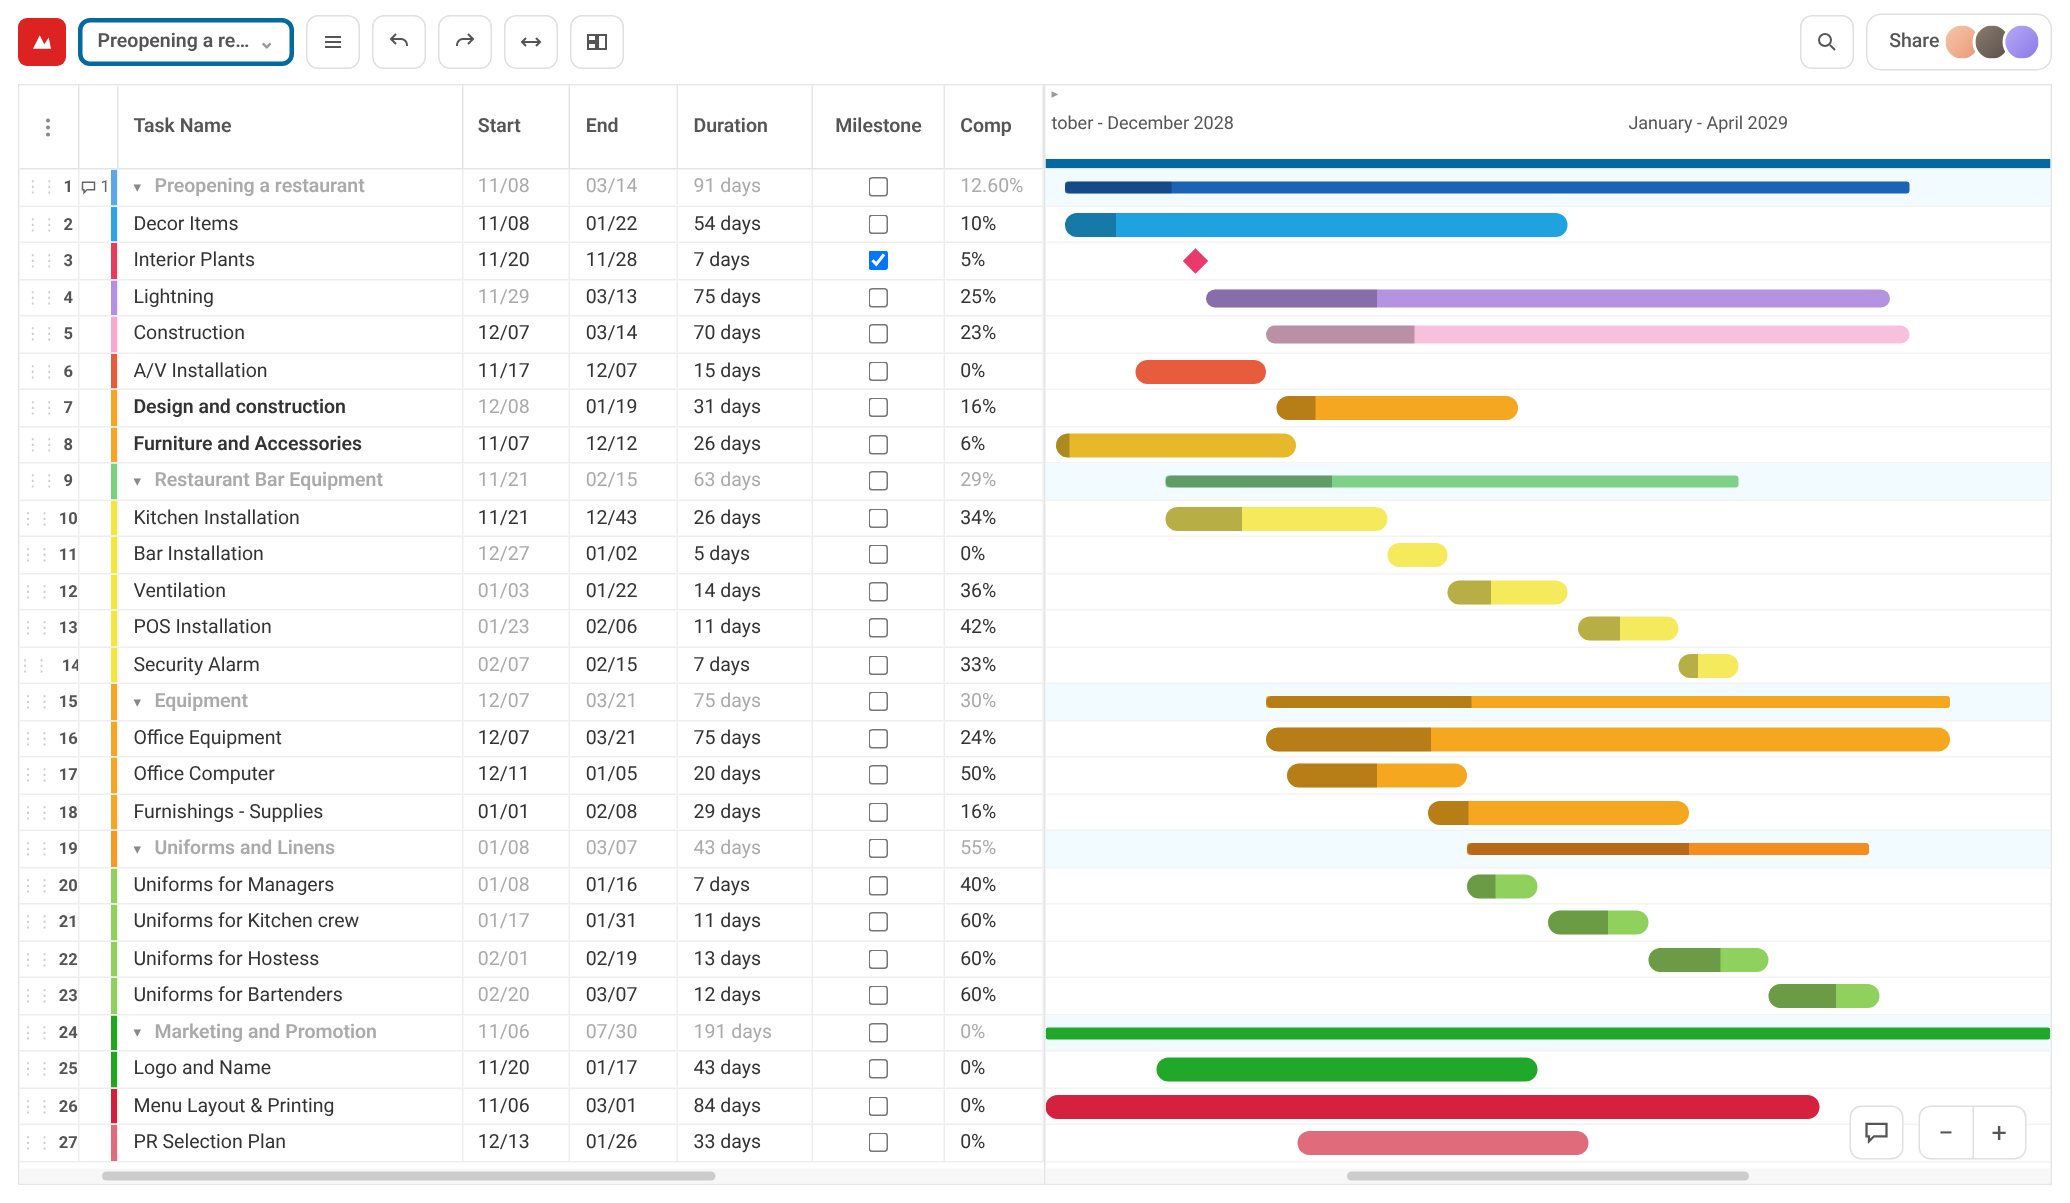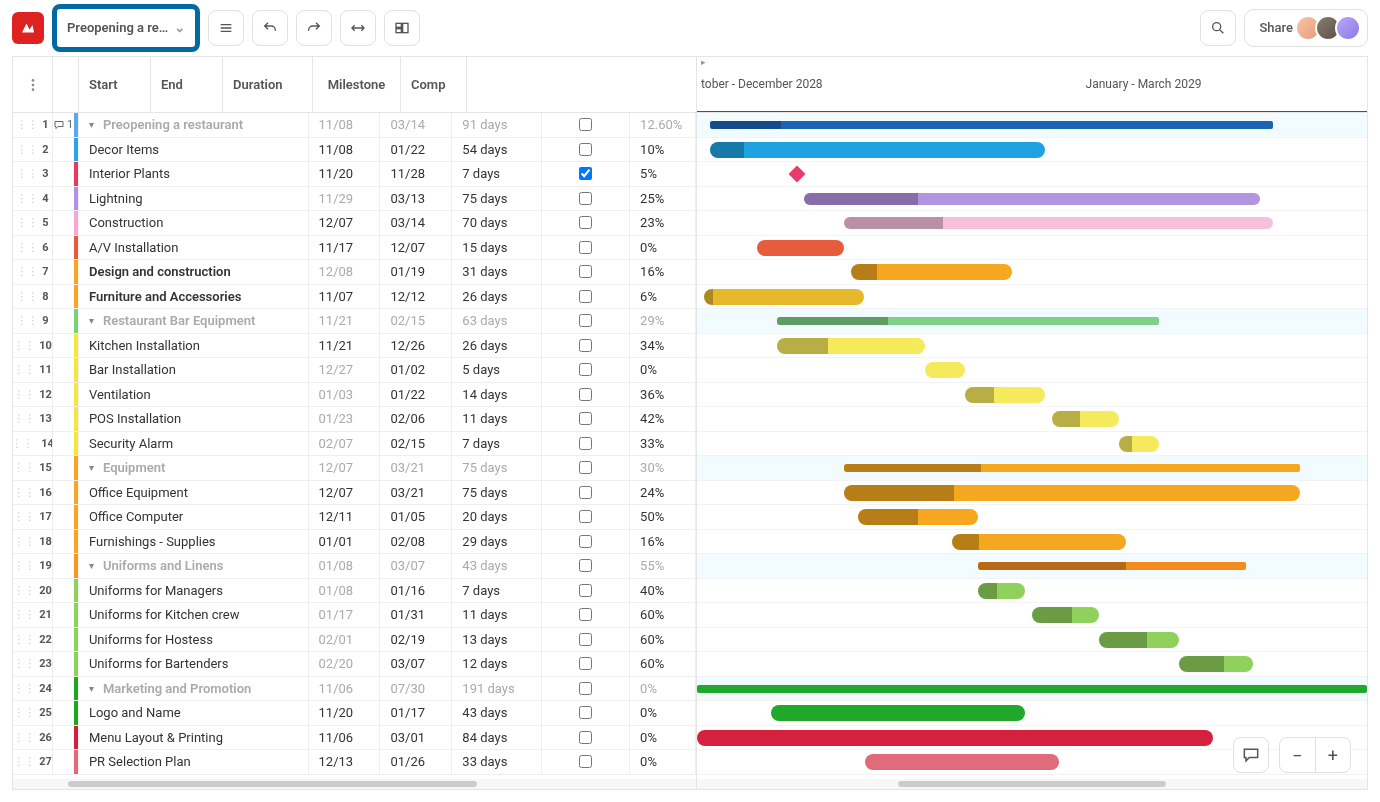--- a/index.html
+++ b/index.html
@@ -2,21 +2,21 @@
 <html><head>
 <meta charset="utf-8">
 <style>
 * { box-sizing: border-box; margin: 0; padding: 0; }
 body { font-family: -apple-system, BlinkMacSystemFont, "Segoe UI", Roboto, sans-serif; font-size: 13px; color: #333; background: #fff; overflow: hidden; }
 .app { width: 1380px; height: 802px; display: flex; flex-direction: column; }
 
 
 .toolbar { height: 56px; display: flex; align-items: center; padding: 0 12px; gap: 8px; border-bottom: 1px solid transparent; }
 .logo { width: 32px; height: 32px; background:#d22; border-radius:6px; display:flex; align-items:center; justify-content:center; color:#fff; }
-.proj-dd { display:flex; align-items:center; gap:6px; height:48px; padding:0 10px; border:5px solid #0369a1; border-radius:8px; cursor:pointer; font-weight:600; color:#555; }
+.proj-dd { display:flex; align-items:center; gap:6px; height:32px; padding:0 10px; border:3px solid #0369a1; border-radius:8px; cursor:pointer; font-weight:600; color:#555; }
 .chev { color:#999; }
 .tbtn { width:36px; height:36px; border:1px solid #e0e0e0; border-radius:8px; display:flex; align-items:center; justify-content:center; cursor:pointer; color:#555; background:#fff; }
 .tgroup { display:flex; gap:8px; }
 .spacer { flex:1; }
 .share-pill { display:flex; align-items:center; gap:8px; height:38px; padding:0 6px 0 14px; border:1px solid #e0e0e0; border-radius:10px; cursor:pointer; color:#555; font-weight:500; }
 .avatars { display:flex; }
 .avatar { width:26px; height:26px; border-radius:50%; border:2px solid #fff; margin-left:-6px; }
 .av1{background:linear-gradient(135deg,#f7c6a8,#e89a7a);} .av2{background:linear-gradient(135deg,#8a7c70,#5a5048);} .av3{background:linear-gradient(135deg,#b8a8f7,#8a7ae8);}
 
 
@@ -43,21 +43,21 @@
 .collapser{width:10px; display:inline-flex; color:#888; cursor:pointer; font-size:10px;}
 .taskname.bold{font-weight:600;}
 .td.muted{color:#aaa;}
 .td.col-ms{justify-content:center;}
 .comment-badge{display:flex; align-items:center; gap:2px; font-size:11px; color:#666;}
 input.mscheck{width:13px;height:13px;}
 
 
 .ghead { height:56px; display:flex; flex-direction:column; border-bottom:1px solid #e5e5e5; background:#fff; }
 .ghead-row { flex:1; display:flex; align-items:center; position:relative; }
-.ghead-row.top { border-bottom:1px solid #0369a1; }
+.ghead-row.top { border-bottom:6px solid #0369a1; }
 .gh-label { position:absolute; font-size:12px; color:#555; }
 .gbody { flex:1; position:relative; overflow:hidden; }
 .grow { height:24.5px; border-bottom:1px solid #f3f3f3; position:relative; }
 .grow.summary{background:#f2fbff;}
 .bar { position:absolute; top:4px; height:16px; border-radius:8px; }
 .bar.thin { top:6px; height:12px; border-radius:6px; }
 .bar.summary-bar { top:8px; height:8px; border-radius:2px; }
 .prog { position:absolute; top:0; bottom:0; left:0; border-radius:8px 0 0 8px; background:rgba(0,0,0,0.25); }
 .diamond { position:absolute; width:12px; height:12px; transform:rotate(45deg); top:6px; }
 
@@ -140,20 +140,21 @@
   <div class="table-pane">
     <div class="thead">
       <div class="th col-menu">
         <svg viewBox="0 0 24 24">
               <circle cx="12" cy="5" r="2" fill="#888"></circle>
               <circle cx="12" cy="12" r="2" fill="#888"></circle>
               <circle cx="12" cy="19" r="2" fill="#888"></circle>
             </svg>
       </div>
       <div class="th col-handle"></div>
+      <div class="th col-task">Task Name</div>
       <div class="th col-start">Start</div>
       <div class="th col-end">End</div>
       <div class="th col-dur">Duration</div>
       <div class="th col-ms">Milestone</div>
       <div class="th col-comp">Comp</div>
     </div>
     <div class="tbody" id="tbody">
           <div class="trow">
             <div class="td col-menu">⋮⋮<span class="rownum" style="margin-left: 4px;">1</span></div>
             <div class="td col-handle">
@@ -305,21 +306,21 @@
           </div>
           <div class="trow">
             <div class="td col-menu">⋮⋮<span class="rownum" style="margin-left: 4px;">10</span></div>
             <div class="td col-handle">
               <div class="rowcolor" style="background: rgb(245, 230, 59);"></div>
             </div>
             <div class="td col-task indent1">
               <span class="taskname">Kitchen Installation</span>
             </div>
             <div class="td col-start">11/21</div>
-            <div class="td col-end">12/26</div>
+            <div class="td col-end">12/43</div>
             <div class="td col-dur">26 days</div>
             <div class="td col-ms">
               <input type="checkbox" class="mscheck" style="">
             </div>
             <div class="td col-comp">34%</div>
           </div>
           <div class="trow">
             <div class="td col-menu">⋮⋮<span class="rownum" style="margin-left: 4px;">11</span></div>
             <div class="td col-handle">
               <div class="rowcolor" style="background: rgb(245, 230, 59);"></div>
@@ -599,21 +600,21 @@
           <div class="hscroll-thumb" style="width:60%;margin-left:8%"></div>
         </div>
   </div>
 
   <div class="gantt-pane">
     <span class="pane-handle" style="left:-6px">◂</span>
     <span class="pane-handle" style="left:4px">▸</span>
     <div class="ghead">
       <div class="ghead-row top">
         <span class="gh-label" style="left:4px">tober - December 2028</span>
-        <span class="gh-label" style="left:58%">January - March 2029</span>
+        <span class="gh-label" style="left:58%">January - April 2029</span>
       </div>
     </div>
     <div class="gbody" id="gbody">
           <div class="grow summary">
             <div class="bar summary-bar" style="left: 2%; width: 84%; background: rgb(27, 99, 181);">
               <div class="prog" style="width: 12.6%;"></div>
             </div>
           </div>
           <div class="grow">
             <div class="bar" style="left: 2%; width: 50%; background: rgb(31, 162, 224);">

